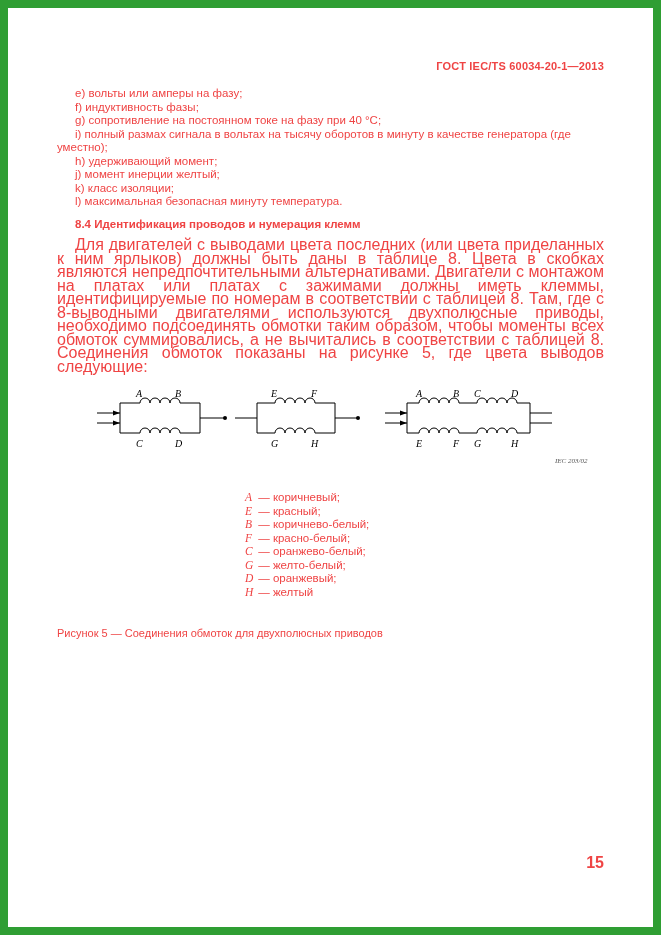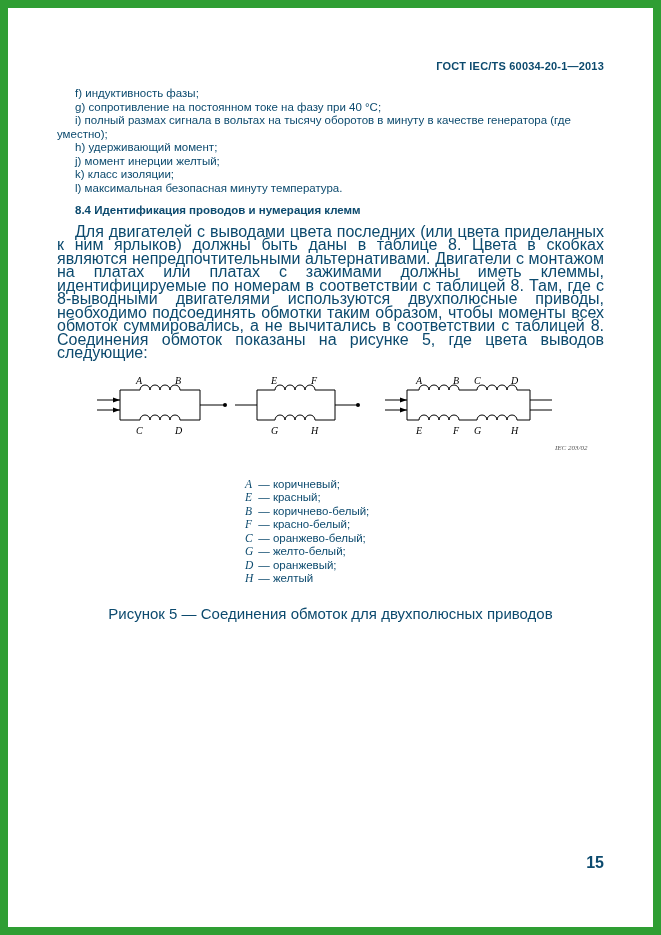--- a/index.html
+++ b/index.html
@@ -3,21 +3,21 @@
 <meta charset="utf-8">
 <style>
   html,body{margin:0;padding:0;background:#e8e8e8;}
   .page{
     position:relative;
     width:661px;height:935px;
     box-sizing:border-box;
     background:#ffffff;
     border:8px solid #2f9e33;
     font-family:"Liberation Sans", sans-serif;
-    color:#0c4a6e;
+    color:#ef4444;
     overflow:hidden;
   }
   .content{
     padding:52px 49px 0 49px;
   }
   .doc-header{
     text-align:right;
     font-weight:bold;
     font-size:11px;
     letter-spacing:.2px;
@@ -49,23 +49,22 @@
     margin-left:188px;
     font-size:11.5px;
     line-height:13.5px;
   }
   .legend .var, .diagram-label{
     font-family:"Liberation Serif", serif;
     font-style:italic;
   }
   .legend .var{display:inline-block;min-width:10px;}
   .fig-caption{
-    margin-top:19px;
-    text-align:center;
-    font-size:15px;
+    margin-top:28px;
+    font-size:11px;
   }
   .page-number{
     position:absolute;
     right:49px;
     bottom:55px;
     font-weight:bold;
     font-size:16px;
   }
   .iec-ref{
     font-family:"Liberation Serif", serif;
@@ -75,20 +74,21 @@
 </style>
 </head>
 <body>
 
 <div class="page">
   <div class="content">
 
     <div class="doc-header">ГОСТ IEC/TS 60034-20-1—2013</div>
 
     <div class="list-block">
+      <div class="list-item">e) вольты или амперы на фазу;</div>
       <div class="list-item">f) индуктивность фазы;</div>
       <div class="list-item">g) сопротивление на постоянном токе на фазу при 40 °C;</div>
       <div class="list-item">i) полный размах сигнала в вольтах на тысячу оборотов в минуту в качестве генератора (где уместно);</div>
       <div class="list-item">h) удерживающий момент;</div>
       <div class="list-item">j) момент инерции желтый;</div>
       <div class="list-item">k) класс изоляции;</div>
       <div class="list-item">l) максимальная безопасная минуту температура.</div>
     </div>
 
     <div class="section-heading">8.4 Идентификация проводов и нумерация клемм</div>

